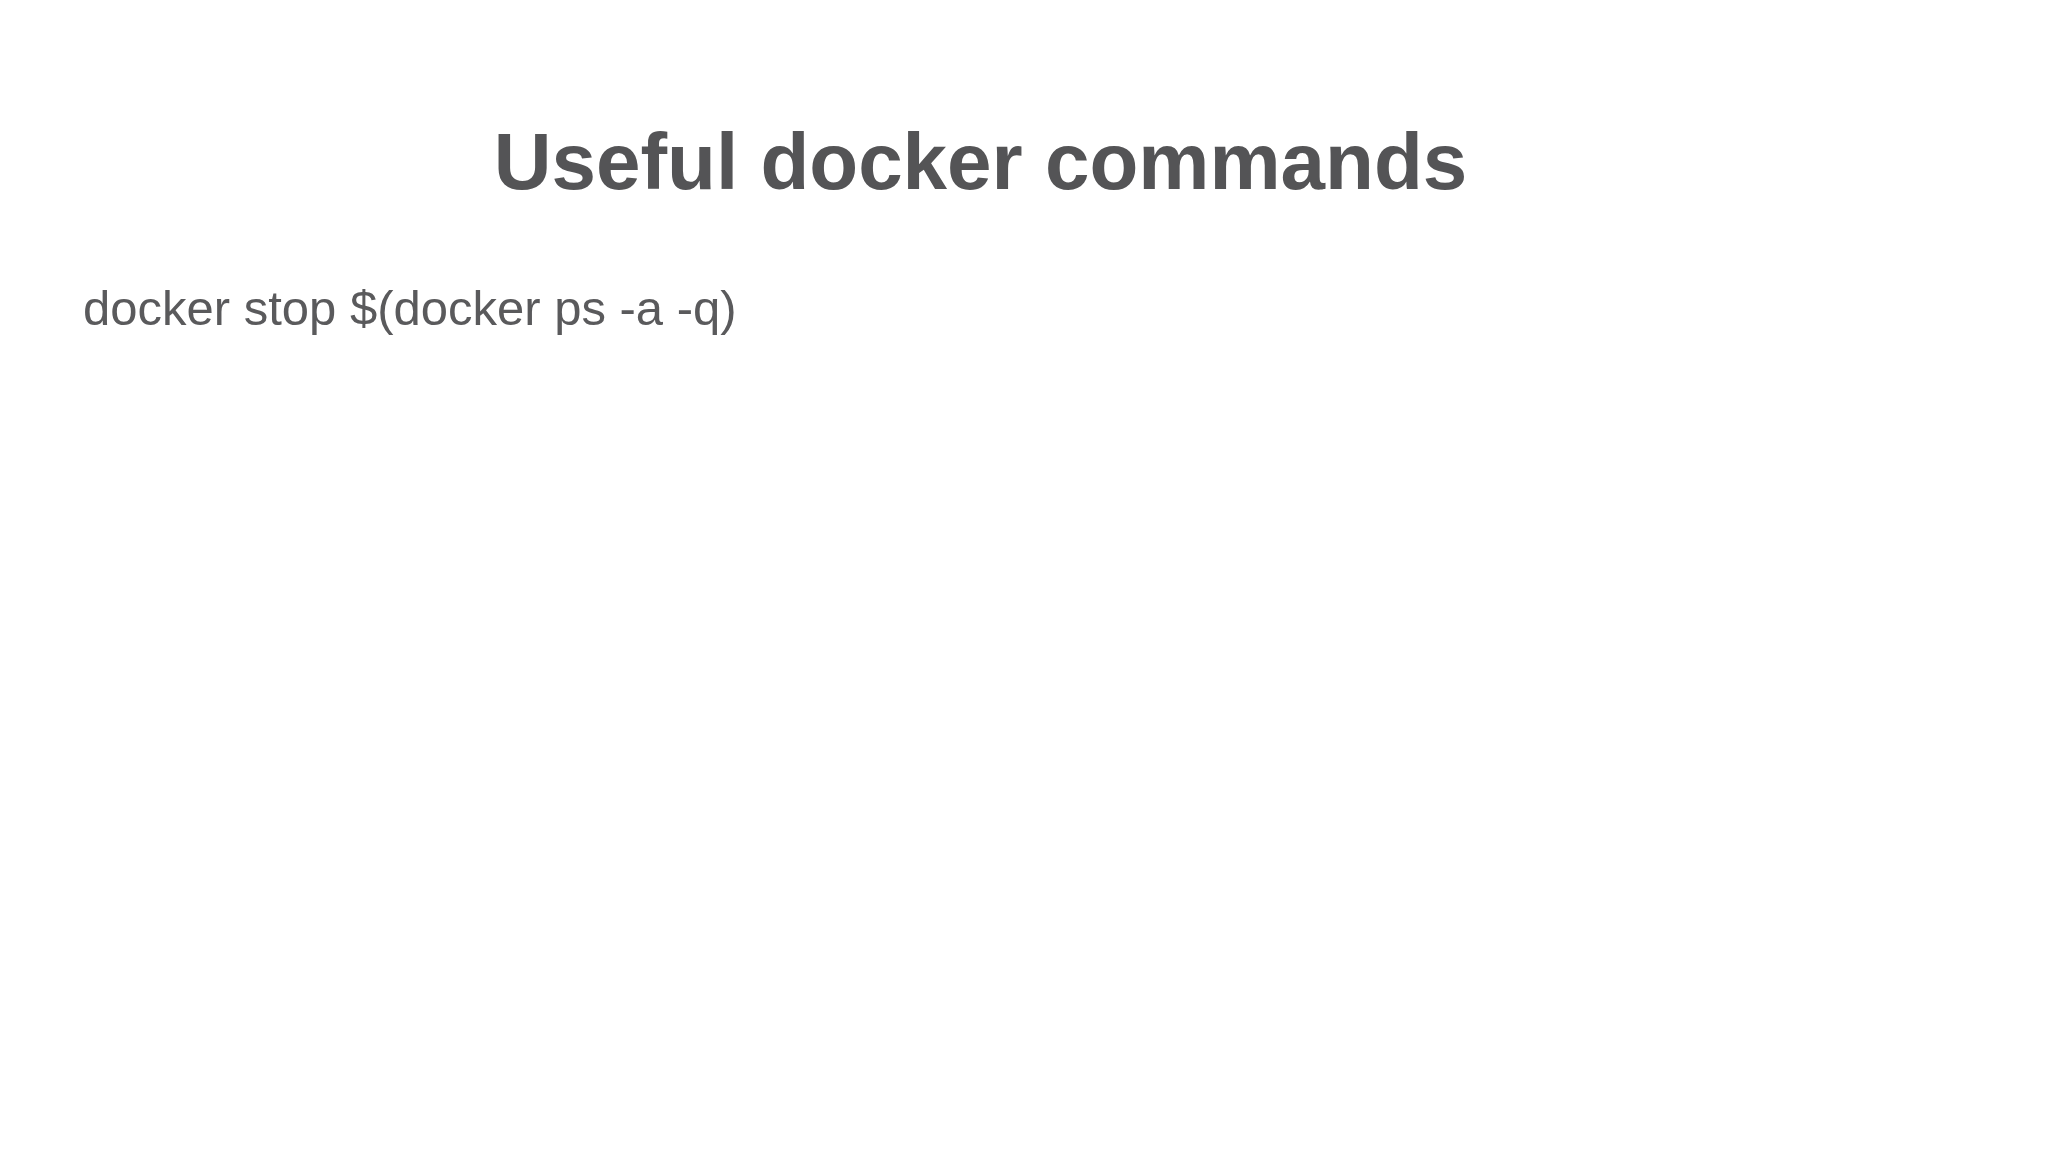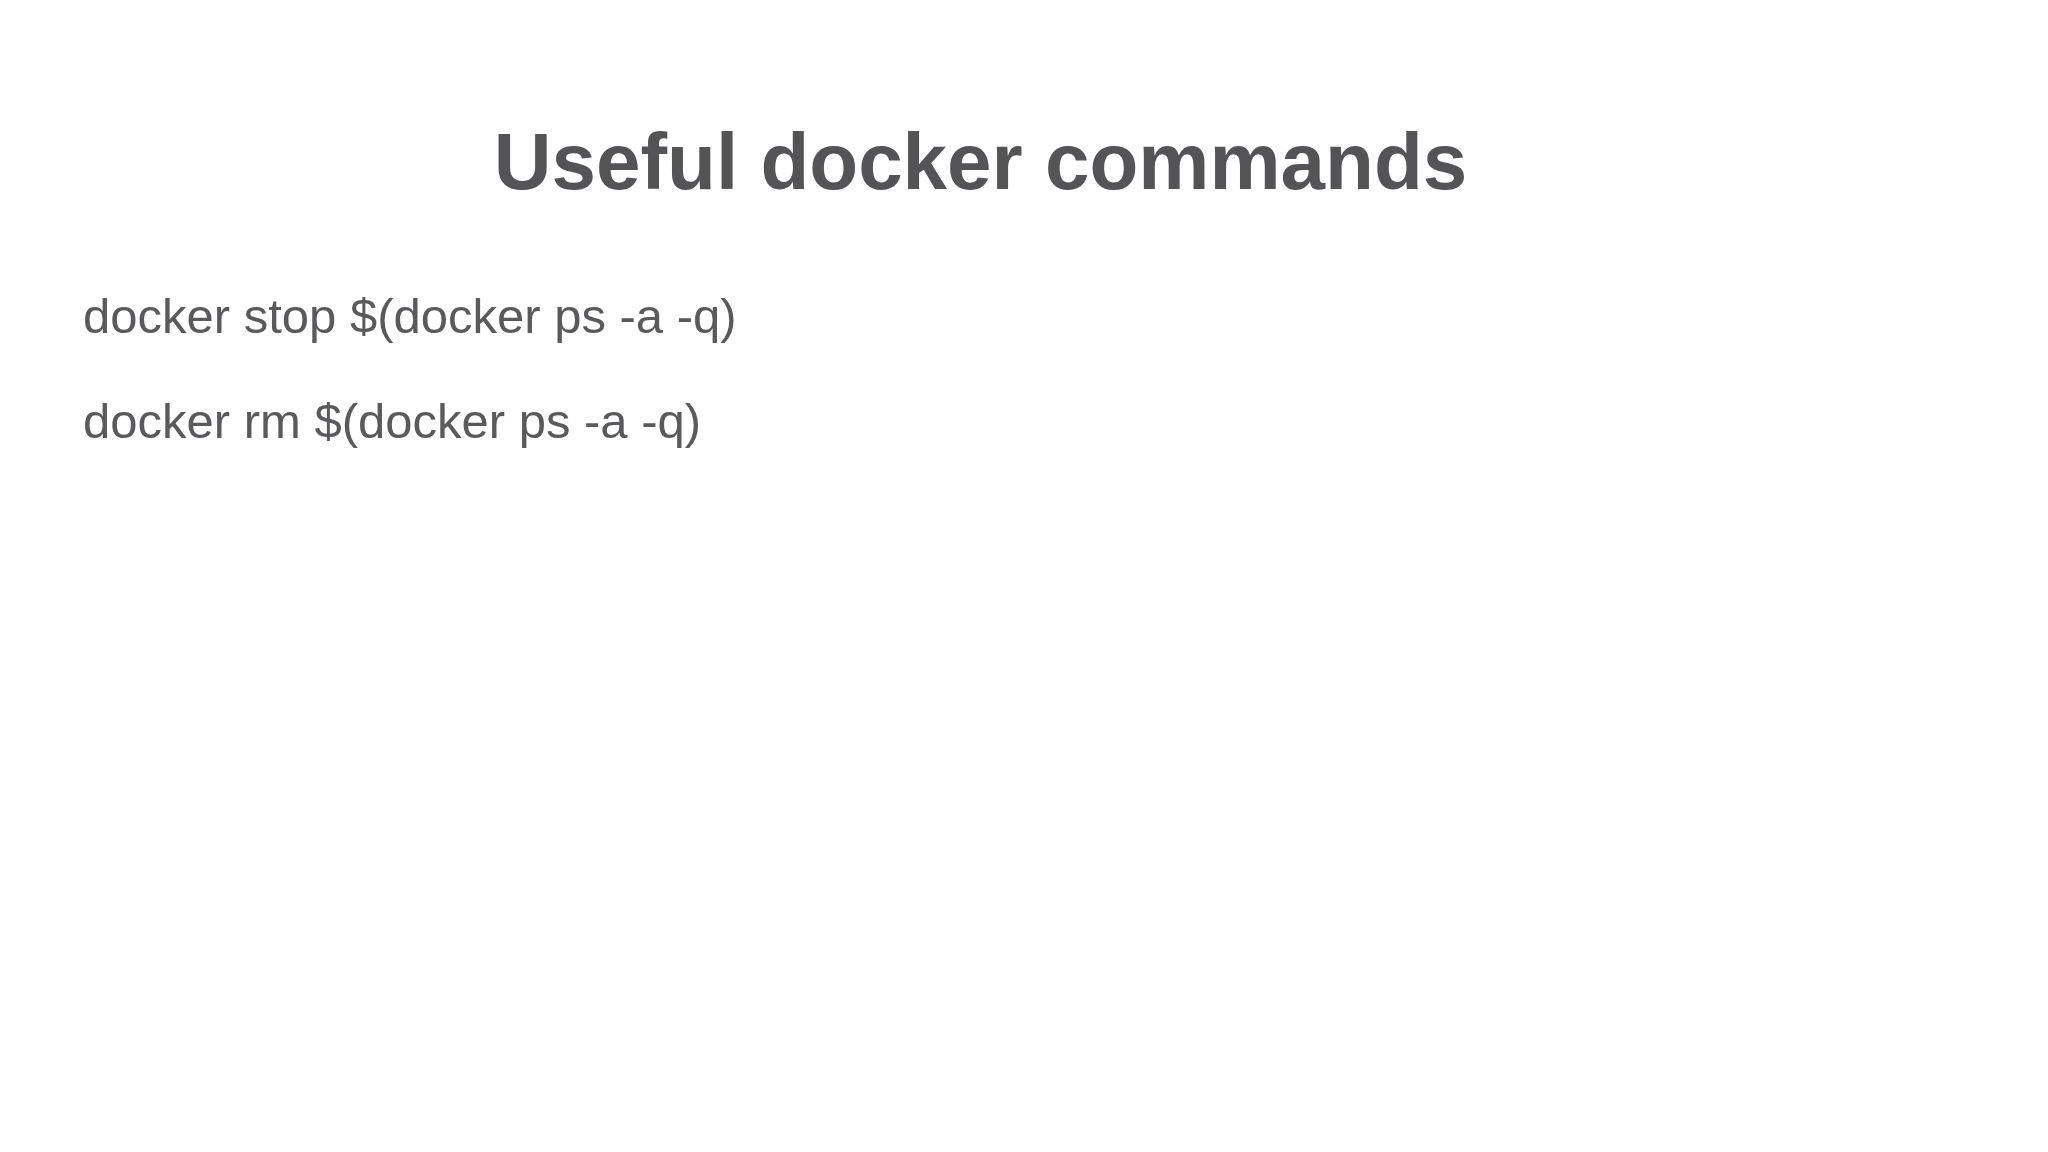--- a/index.html
+++ b/index.html
@@ -32,31 +32,30 @@
     line-height: 1;
     color: var(--title-color);
   }
   .command-list {
     position: absolute;
     top: 284px;
     left: 83px;
     right: 83px;
   }
   .command-line {
-    margin: 8px 0 56px 0;
+    margin: 0 0 56px 0;
     font-size: 49px;
     line-height: 49px;
     font-weight: 400;
     color: var(--body-color);
     white-space: pre;
   }
 </style>
 </head>
 <body>
 
 <div class="slide">
   <h1 class="slide-title">Useful docker commands</h1>
 
   <div class="command-list">
     <p class="command-line">docker stop $(docker ps -a -q)</p>
-    <p class="command-line">docker rm $(docker ps -a -q)</p>
   </div>
 </div>
 
 </body></html>

